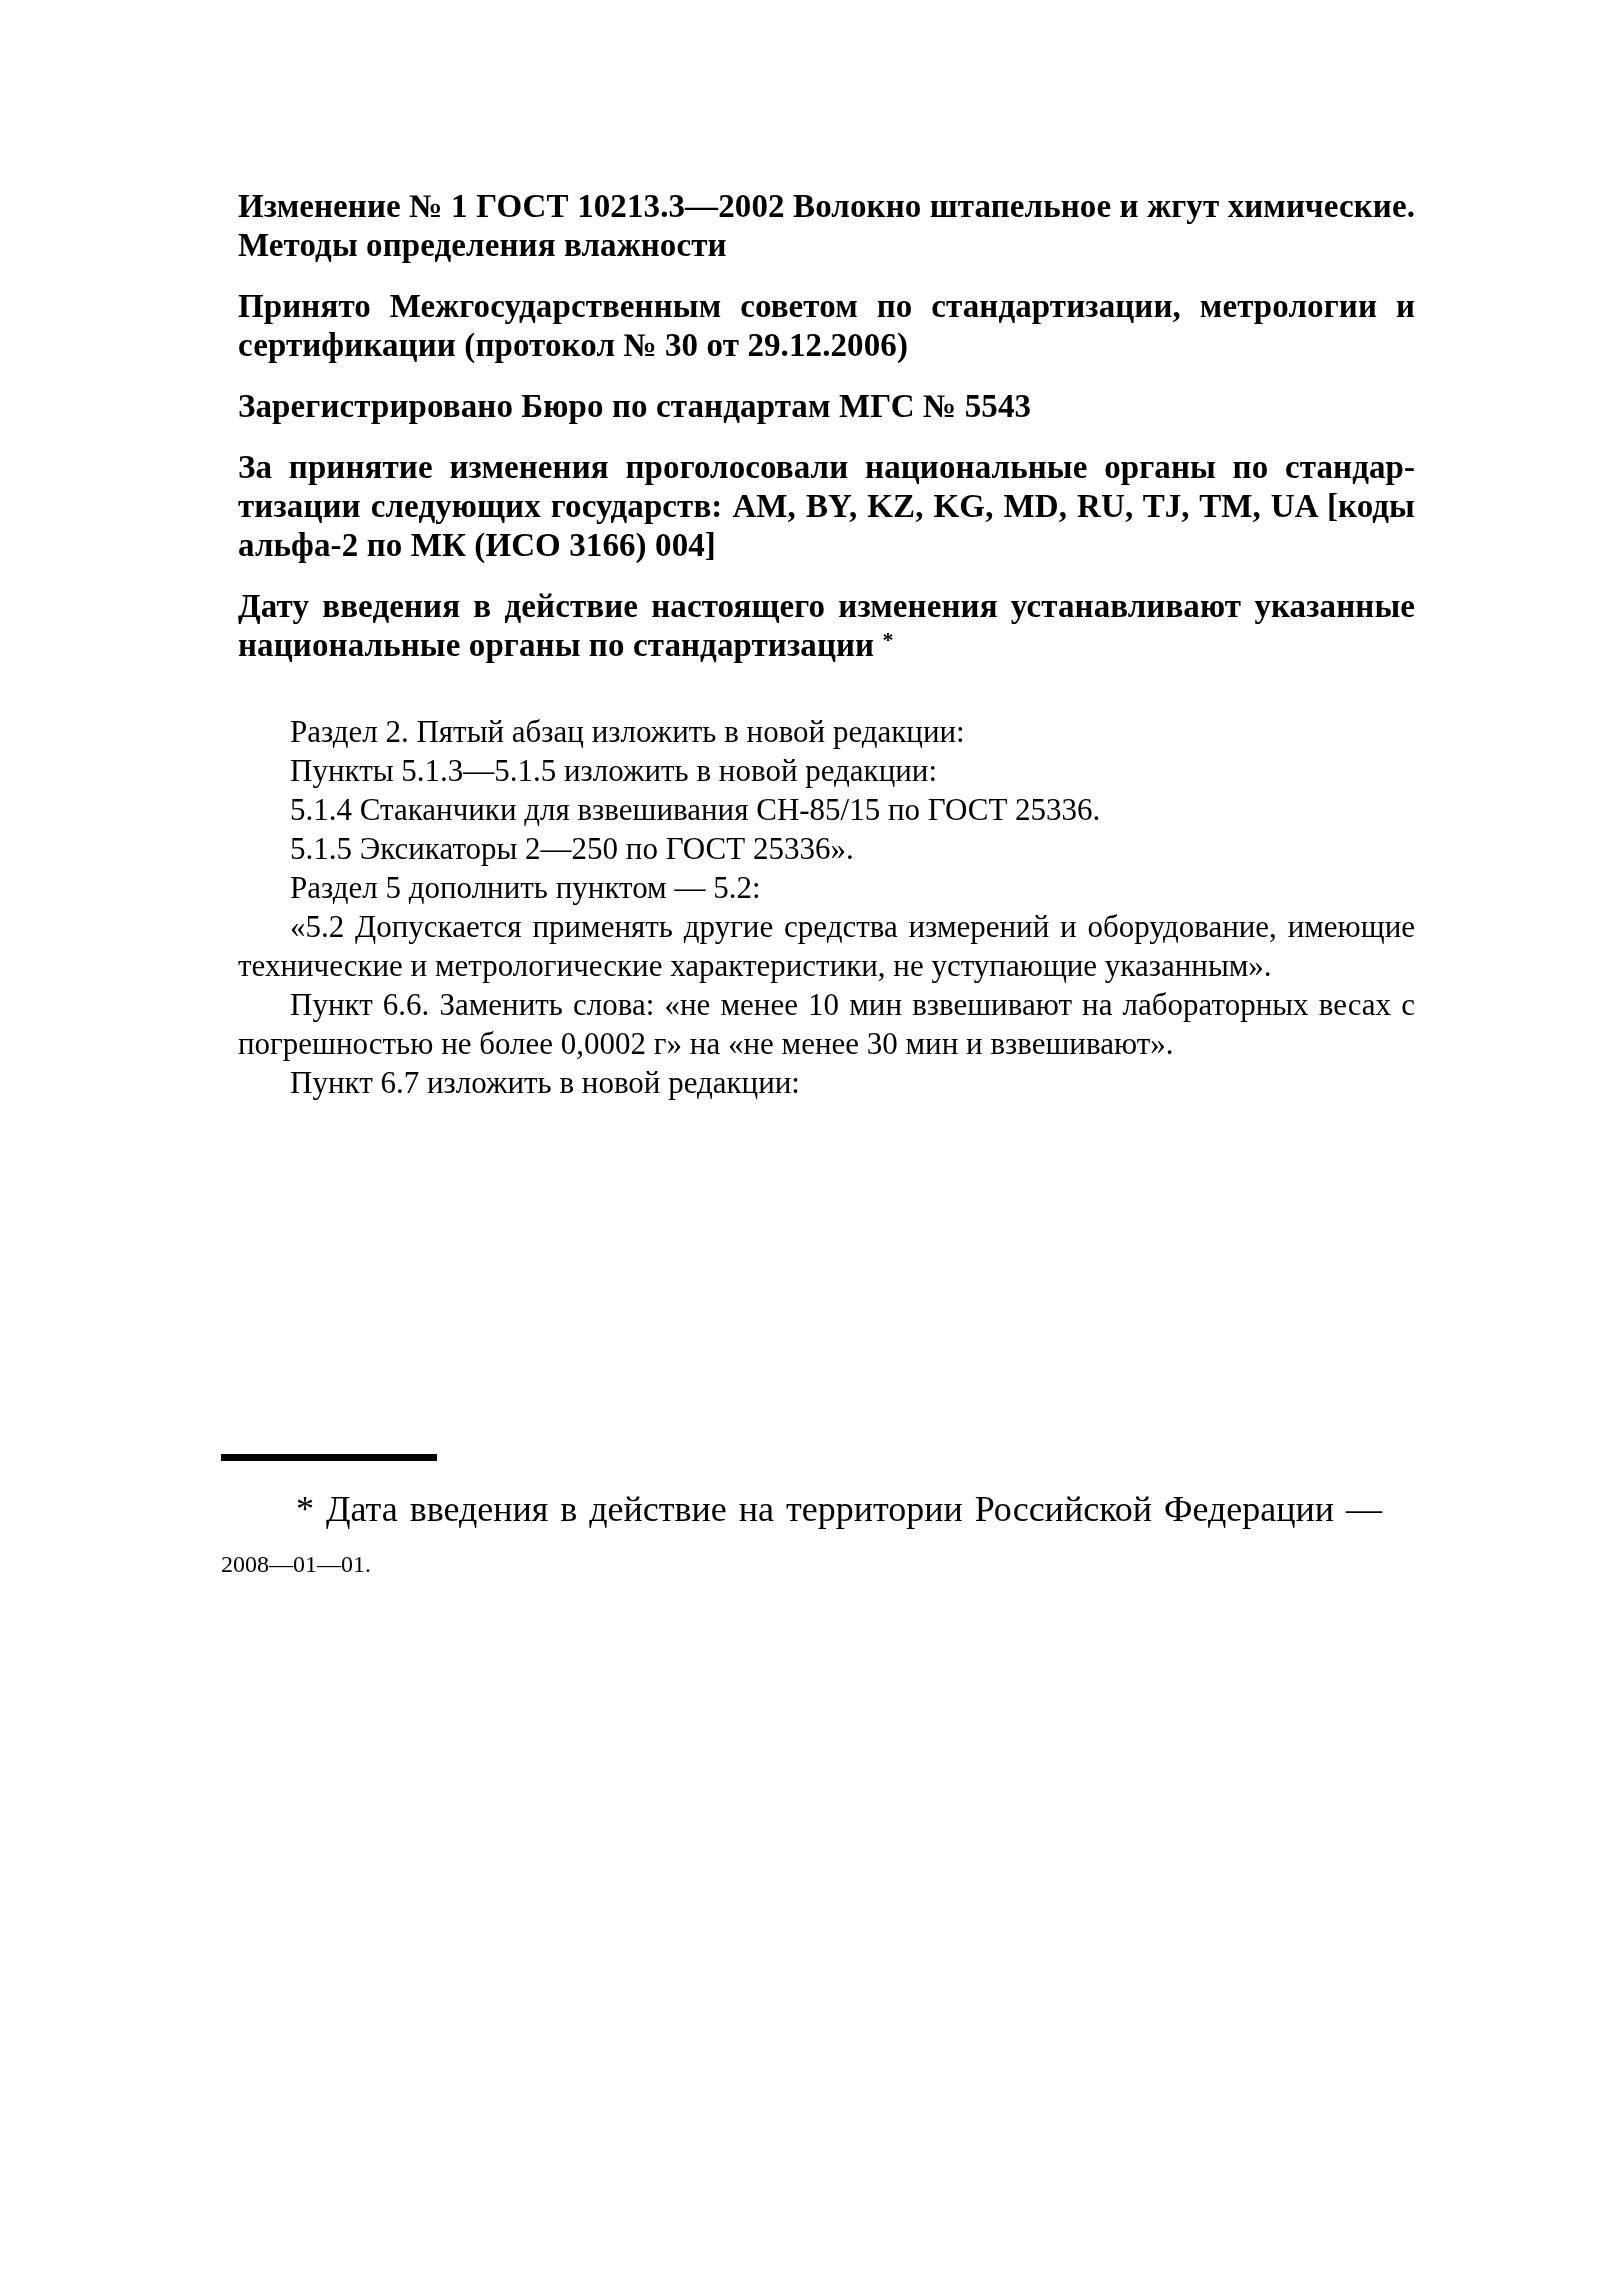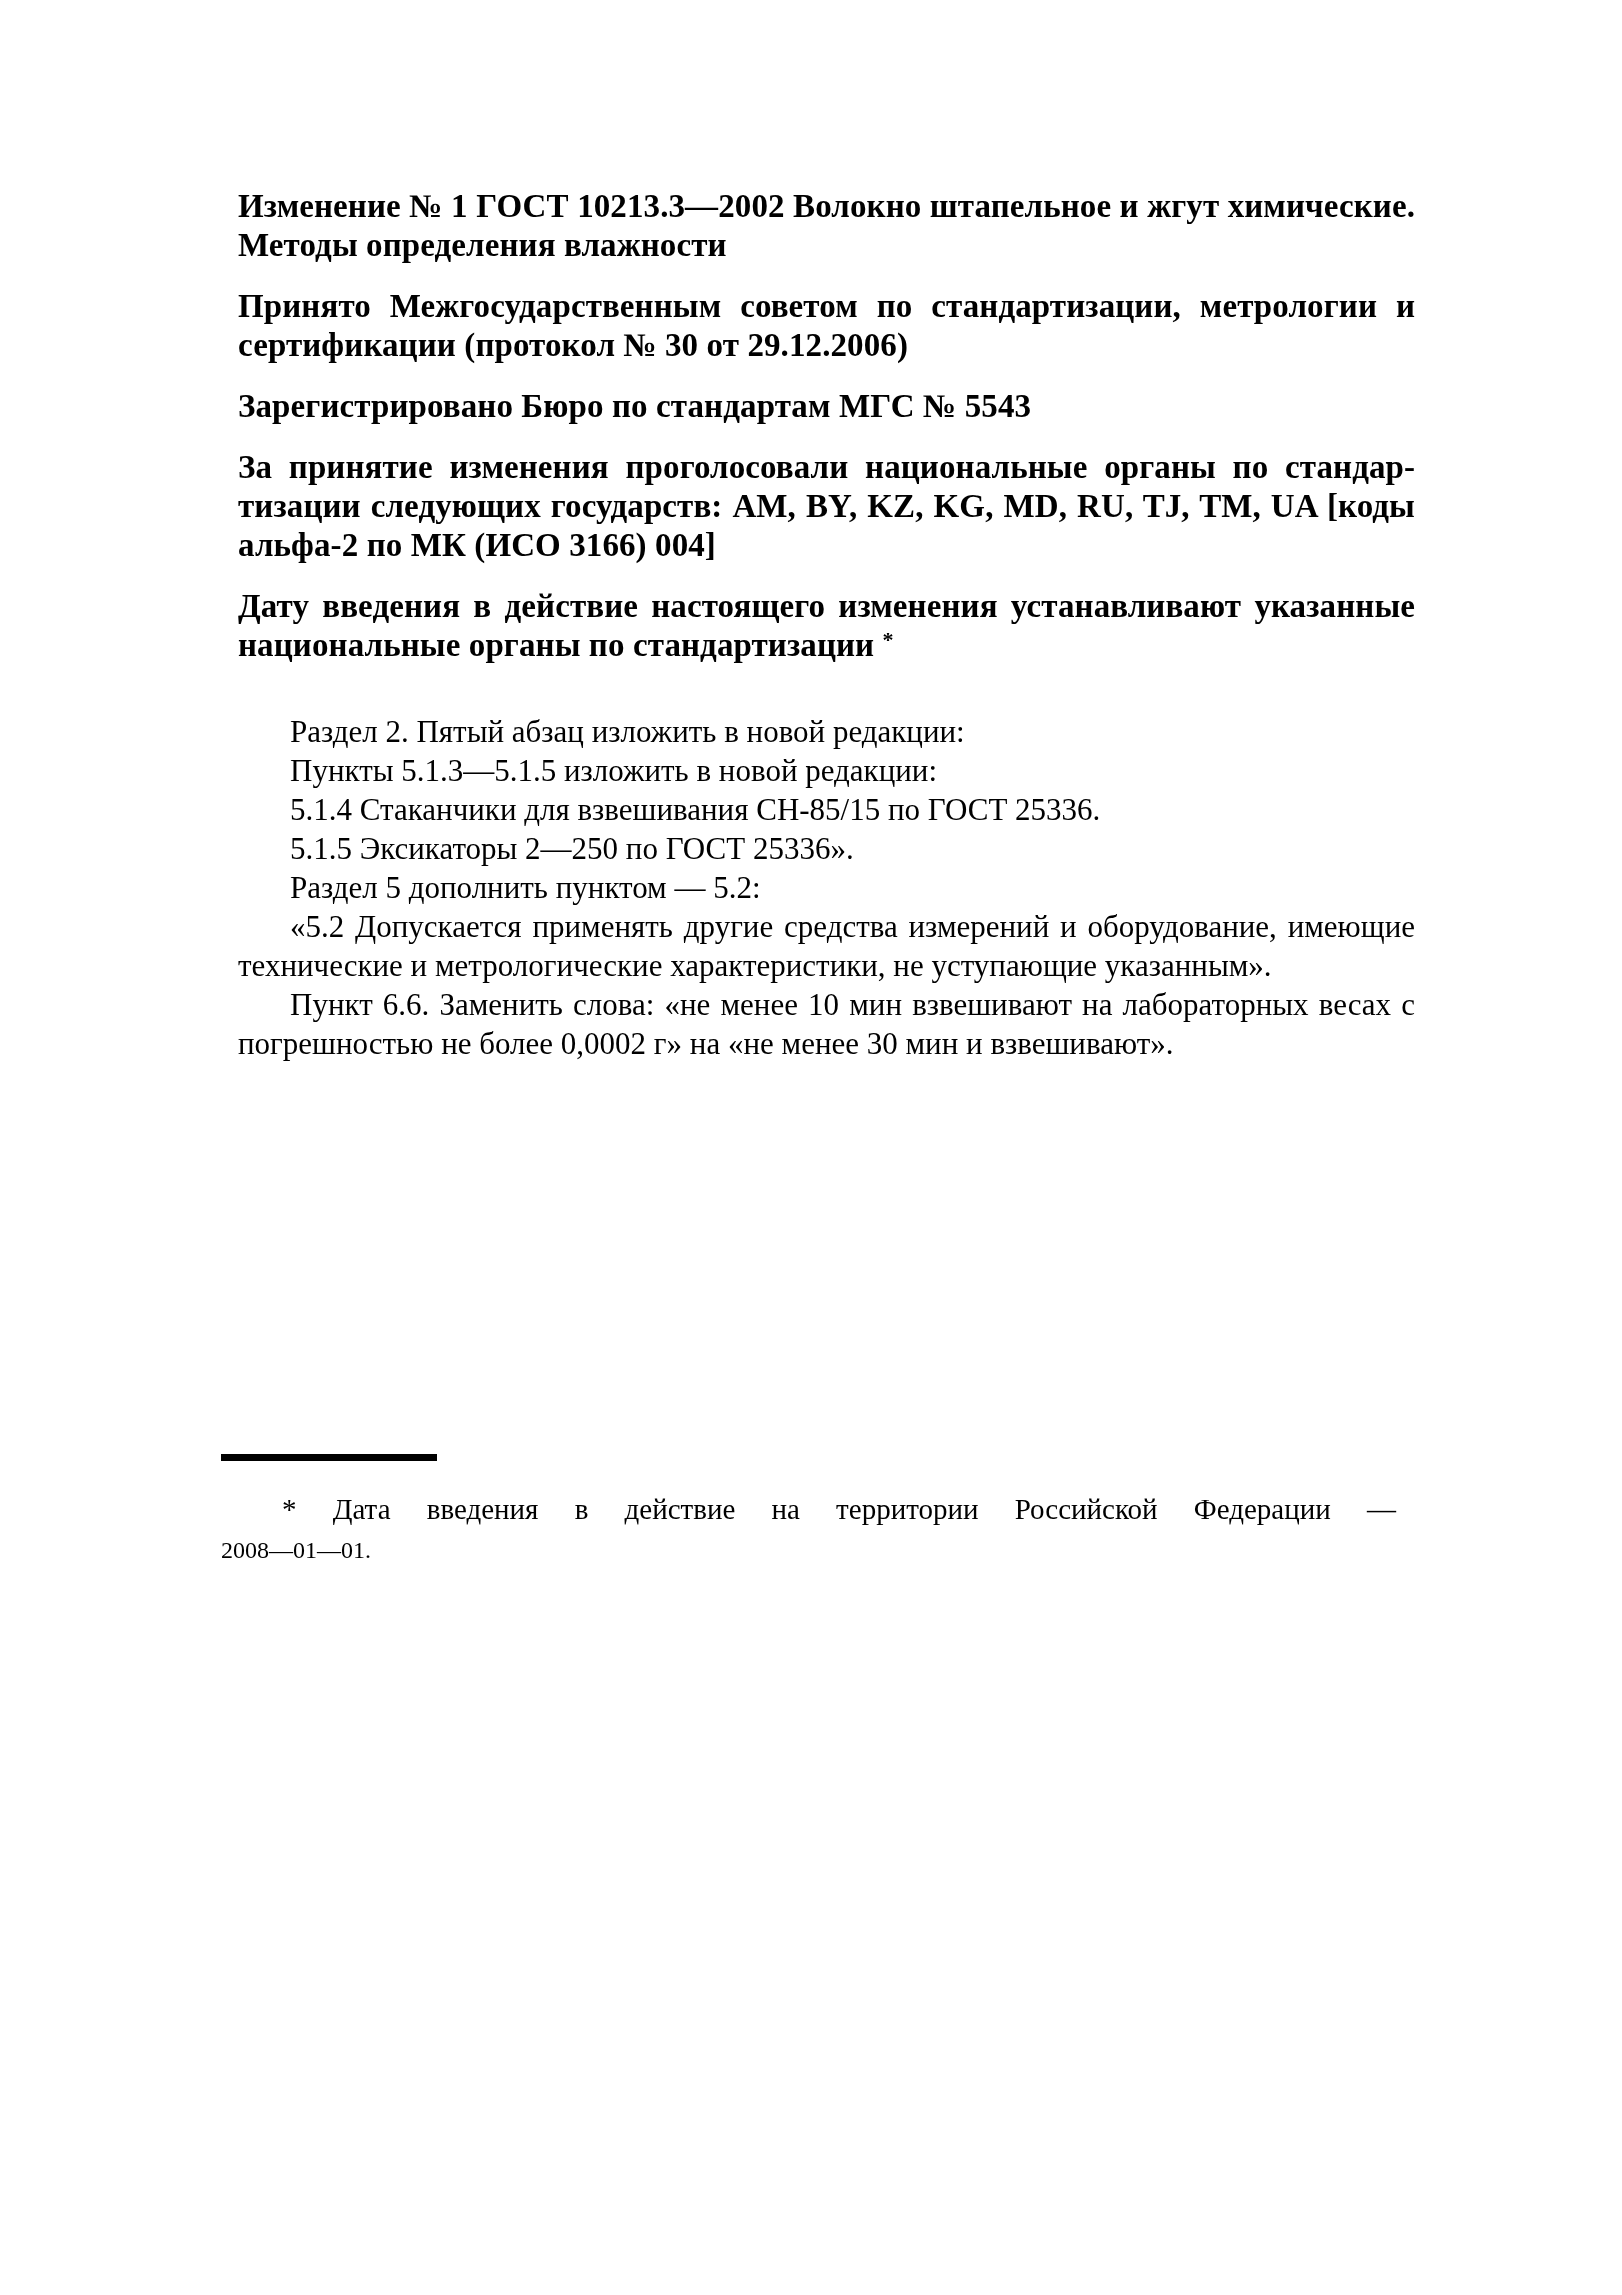--- a/index.html
+++ b/index.html
@@ -52,26 +52,26 @@
     top: 1454px;
     width: 1177px;
   }
   .fn-rule {
     width: 216px;
     height: 6.5px;
     background: #000000;
     margin-bottom: 29px;
   }
   .fn-line1 {
-    font-size: 29px;
+    font-size: 36px;
     line-height: 39px;
     text-indent: 59px;
     text-align: justify;
     text-align-last: justify;
-    margin: 2px;
+    margin: 16px;
   }
   .fn-line2 {
     font-size: 24px;
     line-height: 39px;
     text-align: left;
     margin: 0;
   }
 </style>
 </head>
 <body>
@@ -90,20 +90,21 @@
     <p class="hdr"><span>Дату введения в действие настоящего изменения устанавливают указанные национальные органы по стандартизации</span> <sup>*</sup></p>
 
     <div class="body-block">
       <p class="para">Раздел 2. Пятый абзац изложить в новой редакции:</p>
       <p class="para">Пункты 5.1.3—5.1.5 изложить в новой редакции:</p>
       <p class="para">5.1.4 Стаканчики для взвешивания СН-85/15 по ГОСТ 25336.</p>
       <p class="para">5.1.5 Эксикаторы 2—250 по ГОСТ 25336».</p>
       <p class="para">Раздел 5 дополнить пунктом — 5.2:</p>
       <p class="para">«5.2 Допускается применять другие средства измерений и оборудова­ние, имеющие технические и метрологические характеристики, не ус­тупающие указанным».</p>
       <p class="para">Пункт 6.6. Заменить слова: «не менее 10 мин взвешивают на лабора­торных весах с погрешностью не более 0,0002 г» на «не менее 30 мин и взвешивают».</p>
+      <p class="para">Пункт 6.7 изложить в новой редакции:</p>
     </div>
   </div>
 
   <div class="footnote">
     <div class="fn-rule"></div>
     <p class="fn-line1">* Дата введения в действие на территории Российской Федерации —</p>
     <p class="fn-line2">2008—01—01.</p>
   </div>
 </div>
 

